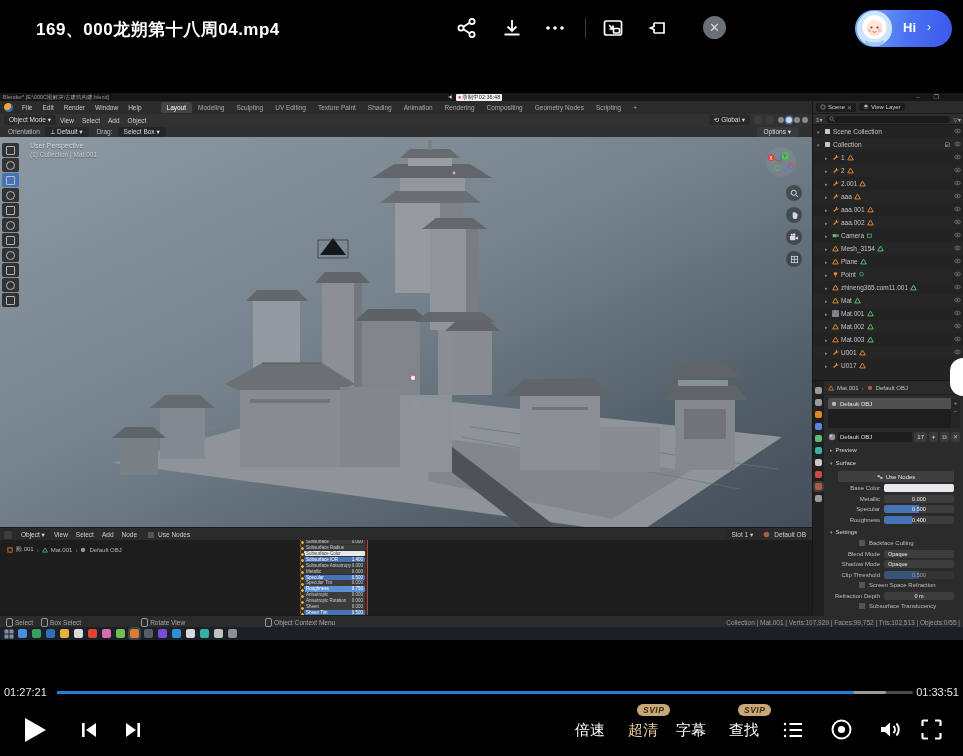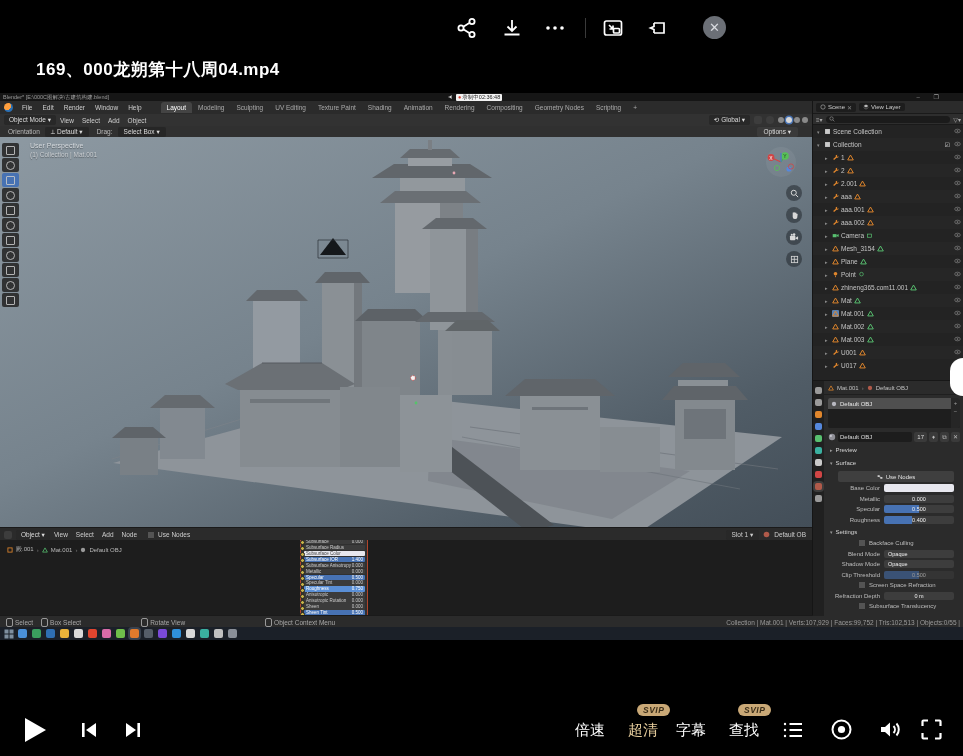--- a/index.html
+++ b/index.html
@@ -1,20 +1,20 @@
 <!DOCTYPE html>
 <html><head>
 <meta charset="utf-8">
 <style>
   html,body{margin:0;padding:0;background:#111;}
   .player{position:relative;width:963px;height:756px;background:#000;overflow:hidden;
     font-family:"Liberation Sans","DejaVu Sans",sans-serif;-webkit-font-smoothing:antialiased;}
   
   .topbar{position:absolute;left:0;top:0;width:963px;height:60px;background:#000;}
-  .vid-title{position:absolute;left:36px;top:18px;color:#fff;font-size:17px;font-weight:bold;letter-spacing:.5px;margin-top:40px;}
+  .vid-title{position:absolute;left:36px;top:18px;color:#fff;font-size:17px;font-weight:bold;letter-spacing:.5px;}
   .tb-ic{position:absolute;top:16px;width:24px;height:24px;color:#fff;cursor:pointer;}
   .tb-ic svg{display:block;width:100%;height:100%;}
   .tb-div{position:absolute;top:18px;left:585px;width:1px;height:20px;background:#3a3a3a;}
   .close-circ{position:absolute;left:703px;top:16px;width:23px;height:23px;border-radius:50%;
     background:#6b6f76;color:#d9dbe0;font-size:13px;line-height:23px;text-align:center;cursor:pointer;}
   .sum-btn{position:absolute;left:738px;top:13px;height:30px;padding:0 15px;border:1px solid #4a5f96;
     border-radius:16px;background:#10183a;color:#d7e1ff;font-size:13px;line-height:30px;cursor:pointer;}
   .avatar-pill{position:absolute;left:855px;top:10px;width:97px;height:37px;border-radius:19px;
     background:linear-gradient(100deg,#79b4f9 0%,#4a71f1 55%,#3b57ee 100%);cursor:pointer;}
   .avatar{position:absolute;left:2px;top:1px;width:35px;height:35px;border-radius:50%;background:#cde4fc;overflow:hidden;}
@@ -180,20 +180,37 @@
           <rect x="12.5" y="12.5" width="6" height="4.5" rx="1" fill="#000" stroke="#fff"></rect>
         </svg>
     </div>
     <div class="tb-ic" style="left:645px">
       <svg viewBox="0 0 24 24" fill="none" stroke="#fff" stroke-width="1.7">
           <path d="M9 7h10v10H9"></path>
           <path d="M9 7v3.5L5.5 12 9 13.5V17"></path>
         </svg>
     </div>
     <div class="close-circ">✕</div>
+    <div class="avatar-pill">
+      <div class="avatar">
+        <svg viewBox="0 0 35 35">
+            <circle cx="17.5" cy="17.5" r="17.5" fill="#cde4fc"></circle>
+            <circle cx="17.5" cy="16" r="12" fill="#ffffff"></circle>
+            <circle cx="17.5" cy="17" r="8" fill="#ffe3d6"></circle>
+            <circle cx="14.5" cy="16.5" r="1.1" fill="#5a4a42"></circle>
+            <circle cx="20.5" cy="16.5" r="1.1" fill="#5a4a42"></circle>
+            <circle cx="12.5" cy="19.5" r="1.6" fill="#f7b8b0"></circle>
+            <circle cx="22.5" cy="19.5" r="1.6" fill="#f7b8b0"></circle>
+            <path d="M15.5 20.5q2 1.6 4 0" stroke="#b06a5a" stroke-width=".9" fill="none"></path>
+            <path d="M8 29q9.5 5 19 0v6H8z" fill="#9ec9f7"></path>
+          </svg>
+      </div>
+      <span class="hi-label">Hi</span>
+      <span class="hi-arrow">›</span>
+    </div>
   </div>
 
   <div class="video">
 
     <div class="bl-titlebar">
       <span class="bl-title">Blender* [E:\000C图解决\古建筑构建.blend]</span>
       <div class="rec-wrap">
         <svg width="6" height="6" viewBox="0 0 10 10">
             <path d="M1 4h2l3-2.5v7L3 6H1z" fill="#ddd"></path>
           </svg>
@@ -1060,20 +1077,28 @@
                 <span class="clab">Subsurface Translucency</span>
               </div>
             </div>
         </div>
       </div>
     </div>
   </div>
 
   <div class="side-handle"></div>
 
+  <div class="prog-row">
+    <span class="ptime" style="left:4px">01:27:21</span>
+    <div class="ptrack">
+      <div class="pbuf" id="pbuf" style="width: 96.8%;"></div>
+      <div class="pfill" id="pfill" style="width: 93.1%;"></div>
+    </div>
+    <span class="ptime" style="right:4px">01:33:51</span>
+  </div>
 
   <div class="controls">
     <div class="c-ic" style="left:22px;top:16px">
       <svg width="26" height="28" viewBox="0 0 26 28">
           <path d="M3 2l21 12L3 26z" fill="#fff"></path>
         </svg>
     </div>
     <div class="c-ic" style="left:80px;top:21px">
       <svg width="18" height="18" viewBox="0 0 18 18">
           <rect x="2" y="2" width="2.6" height="14" fill="#fff"></rect>

